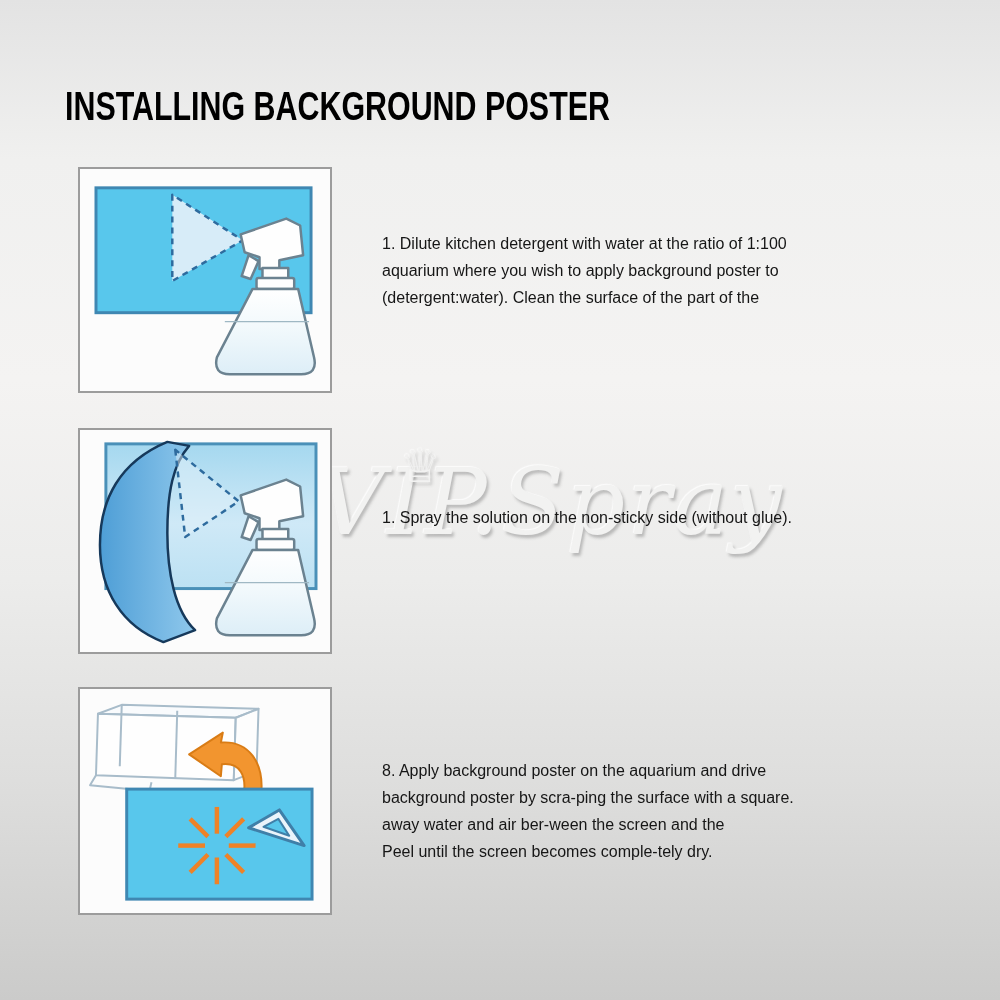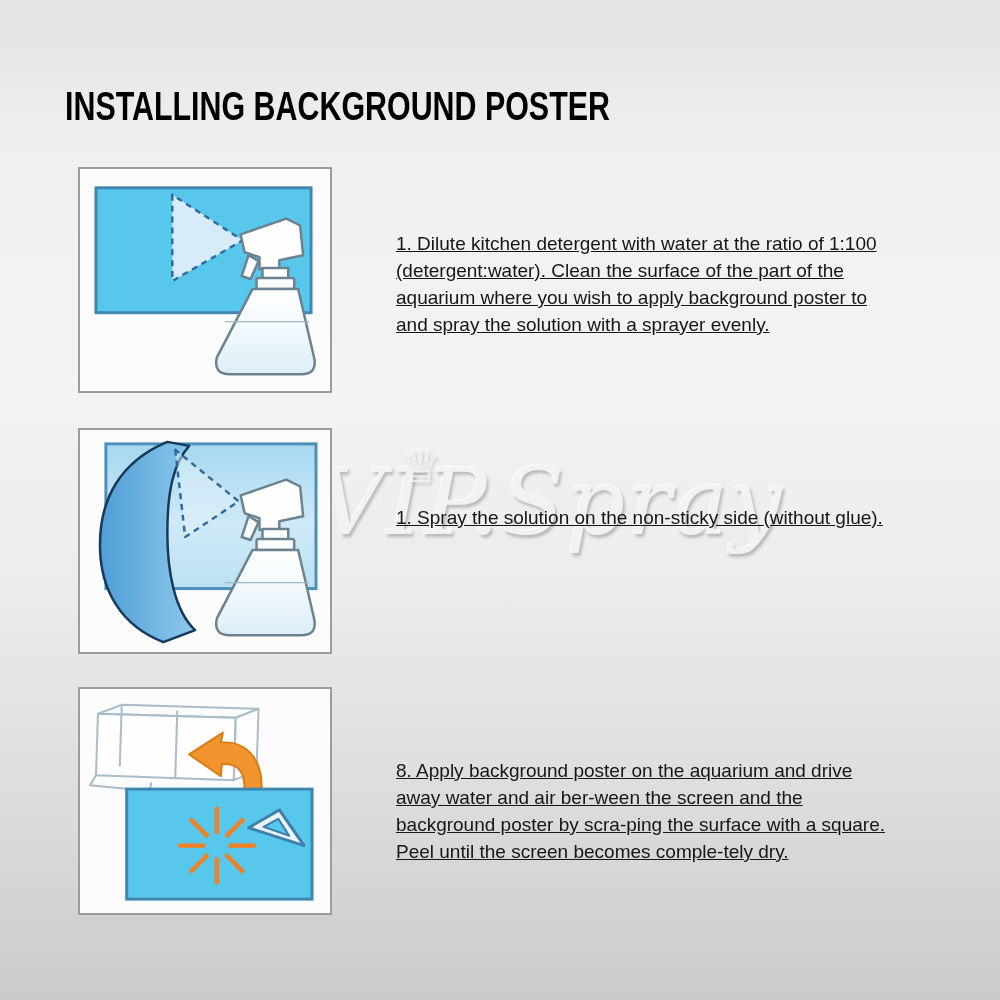--- a/index.html
+++ b/index.html
@@ -32,22 +32,22 @@
   }
   .illus{
     position:absolute;left:78px;width:254px;height:226px;box-sizing:border-box;
     background:#fcfcfc;border:2px solid #9c9c9c;z-index:2;
   }
   .illus svg{display:block;width:100%;height:100%;}
   #box1{top:167px;}
   #box2{top:428px;}
   #box3{top:687px;height:228px;}
   .step-text{
-    position:absolute;left:396px;width:585px;z-index:3;
-    font-size:19px;line-height:27px;color:#161616;text-decoration:underline;
+    position:absolute;left:382px;width:585px;z-index:3;
+    font-size:16px;line-height:27px;color:#161616;
   }
   #text1{top:230px;}
   #text2{top:504px;}
   #text3{top:757px;}
   .tline{white-space:nowrap;}
 </style>
 </head>
 <body>
 
 <div class="canvas">
@@ -150,29 +150,28 @@
       </g>
       <g stroke-linejoin="round">
         <polygon points="170,140 201,122 226,158" fill="#EAF4FB" stroke="#3F7FA8" stroke-width="3"></polygon>
         <polygon points="185,139 200,131 211,148" fill="#58C7EC" stroke="#3F7FA8" stroke-width="2"></polygon>
       </g>
     </svg>
   </div>
 
   <div class="step-text" id="text1">
     <div class="tline">1. Dilute kitchen detergent with water at the ratio of 1:100</div>
+    <div class="tline">aquarium where you wish to apply background poster to</div>
     <div class="tline">(detergent:water). Clean the surface of the part of the</div>
-    <div class="tline">aquarium where you wish to apply background poster to</div>
-    <div class="tline">and spray the solution with a sprayer evenly.</div>
   </div>
 
   <div class="step-text" id="text2">
     <div class="tline">1. Spray the solution on the non-sticky side (without glue).</div>
   </div>
 
   <div class="step-text" id="text3">
     <div class="tline">8. Apply background poster on the aquarium and drive</div>
+    <div class="tline">background poster by scra-ping the surface with a square.</div>
     <div class="tline">away water and air ber-ween the screen and the</div>
-    <div class="tline">background poster by scra-ping the surface with a square.</div>
     <div class="tline">Peel until the screen becomes comple-tely dry.</div>
   </div>
 
 </div>
 
 </body></html>

